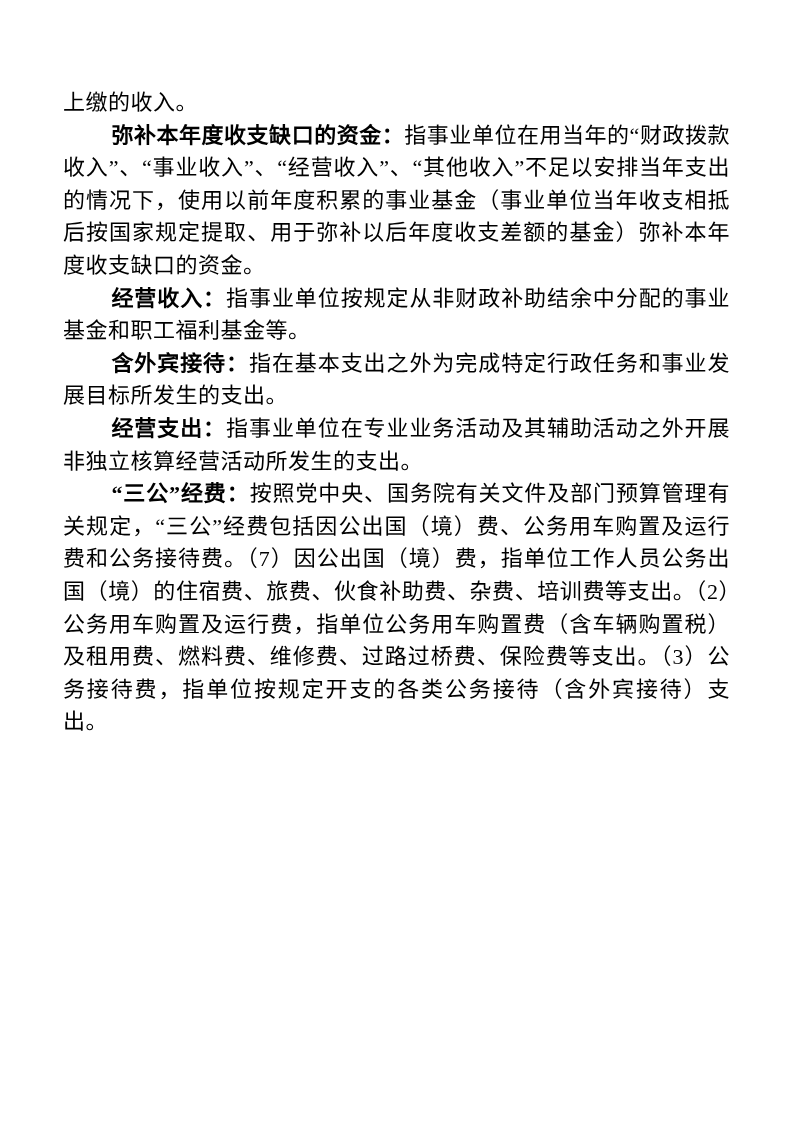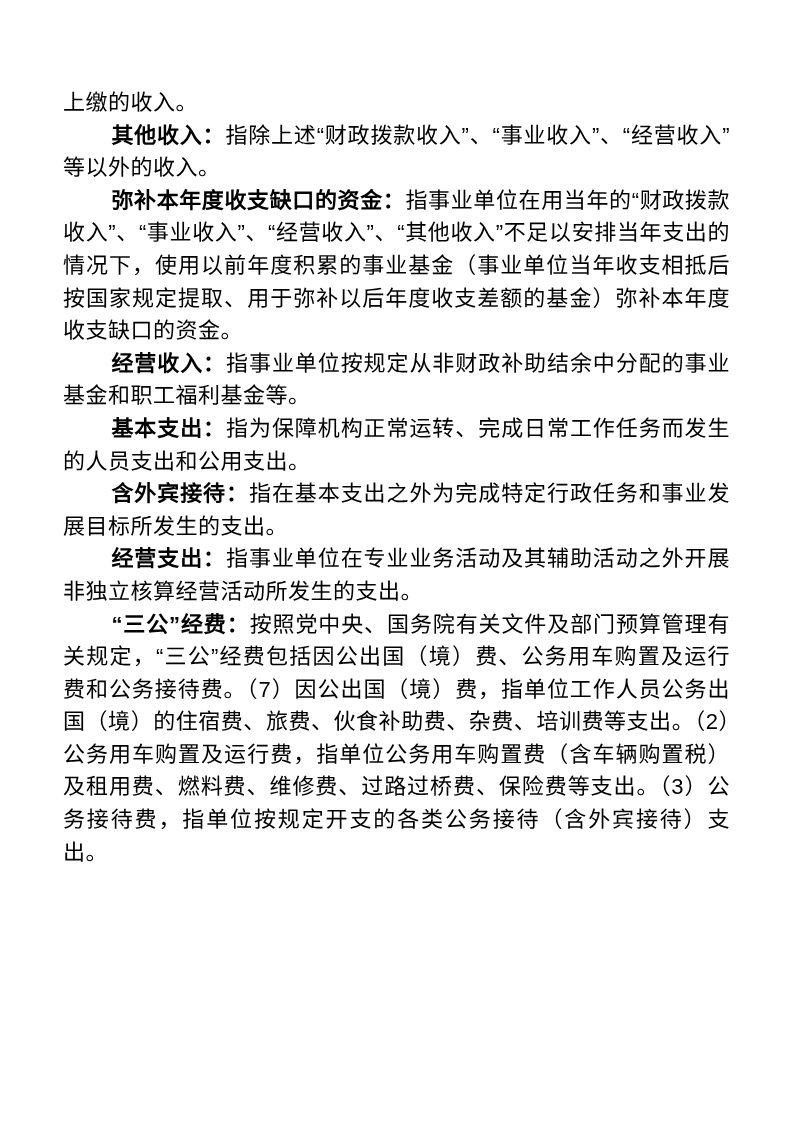--- a/index.html
+++ b/index.html
@@ -10,21 +10,21 @@
   .page {
     position: relative;
     width: 793px;
     height: 1122px;
     margin: 0 auto;
     background: #ffffff;
     box-sizing: border-box;
     padding: 87px 63px 4px 63px;
     overflow: hidden;
     color: #000000;
-    font-family: Liberation Sans, sans-serif;
+    font-family: Liberation Serif, serif;
   }
   .para {
     margin: 0;
     font-size: 22px;
     line-height: 32.6px;
     text-align: justify;
     text-justify: inter-character;
     text-indent: 2.2em;
     letter-spacing: 0.5px;
   }
@@ -35,29 +35,27 @@
     font-weight: bold;
   }
 </style>
 </head>
 <body>
 
 <div class="page">
 
   <p class="para continuation">上缴的收入。</p>
 
-  <p class="para"><span class="term">其他收入：</span><span>指除上述“财政拨款收入”、“事业收入”、“经营收入”等以外的收入。</span></p>
 
   <p class="para"><span class="term">弥补本年度收支缺口的资金：</span><span>指事业单位在用当年的“财政拨款收入”、“事业收入”、“经营收入”、“其他收入”不足以安排当年支出的情况下，使用以前年度积累的事业基金（事业单位当年收支相抵后按国家规定提取、用于弥补以后年度收支差额的基金）弥补本年度收支缺口的资金。</span></p>
 
 
   <p class="para"><span class="term">经营收入：</span><span>指事业单位按规定从非财政补助结余中分配的事业基金和职工福利基金等。</span></p>
 
 
-  <p class="para"><span class="term">基本支出：</span><span>指为保障机构正常运转、完成日常工作任务而发生的人员支出和公用支出。</span></p>
 
   <p class="para"><span class="term">含外宾接待：</span><span>指在基本支出之外为完成特定行政任务和事业发展目标所发生的支出。</span></p>
 
   <p class="para"><span class="term">经营支出：</span><span>指事业单位在专业业务活动及其辅助活动之外开展非独立核算经营活动所发生的支出。</span></p>
 
   <p class="para"><span class="term">“三公”经费：</span><span>按照党中央、国务院有关文件及部门预算管理有关规定，“三公”经费包括因公出国（境）费、公务用车购置及运行费和公务接待费。（7）因公出国（境）费，指单位工作人员公务出国（境）的住宿费、旅费、伙食补助费、杂费、培训费等支出。（2）公务用车购置及运行费，指单位公务用车购置费（含车辆购置税）及租用费、燃料费、维修费、过路过桥费、保险费等支出。（3）公务接待费，指单位按规定开支的各类公务接待（含外宾接待）支出。</span></p>
 
 </div>
 
 </body></html>

